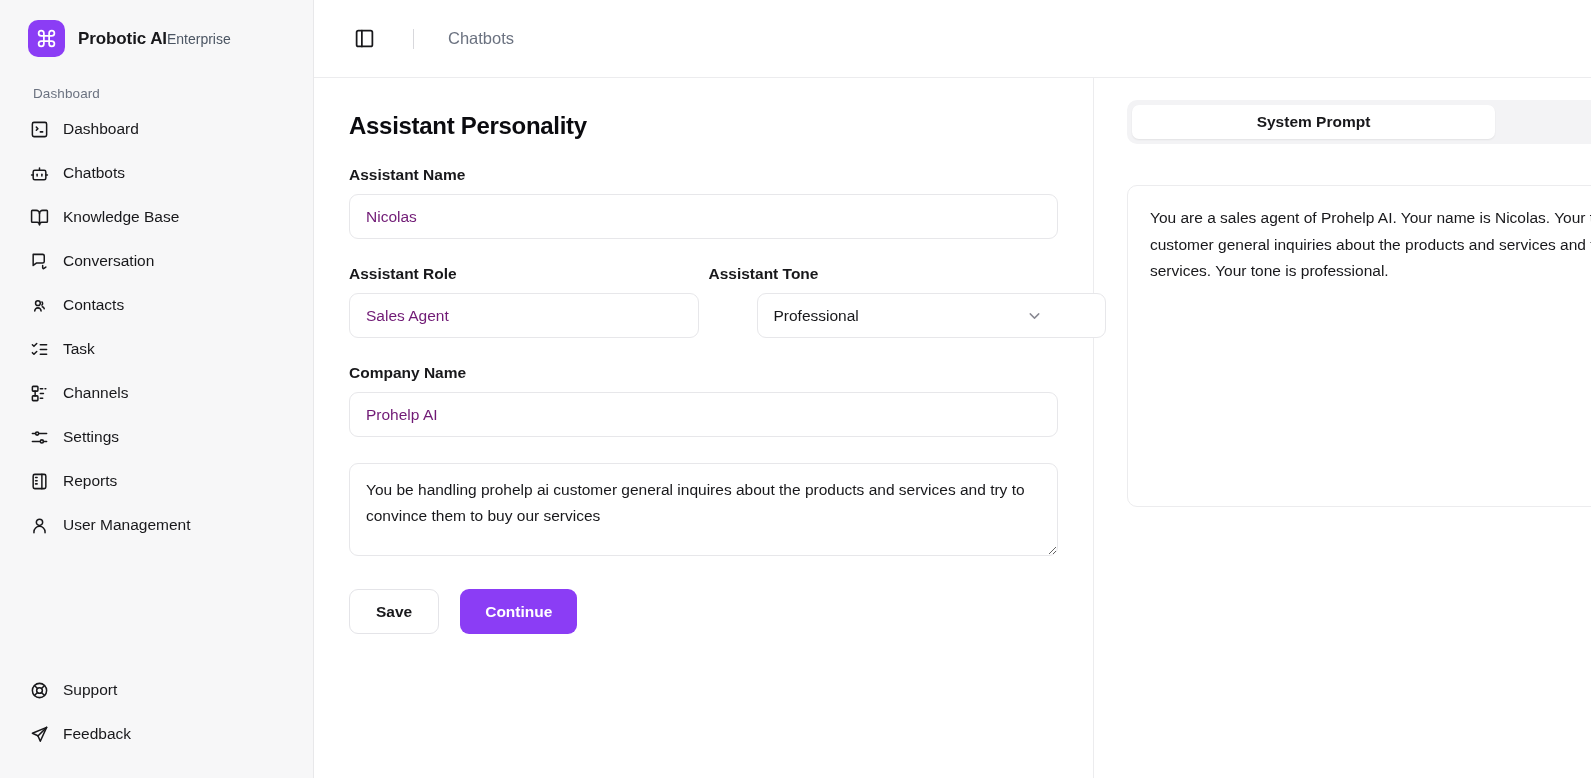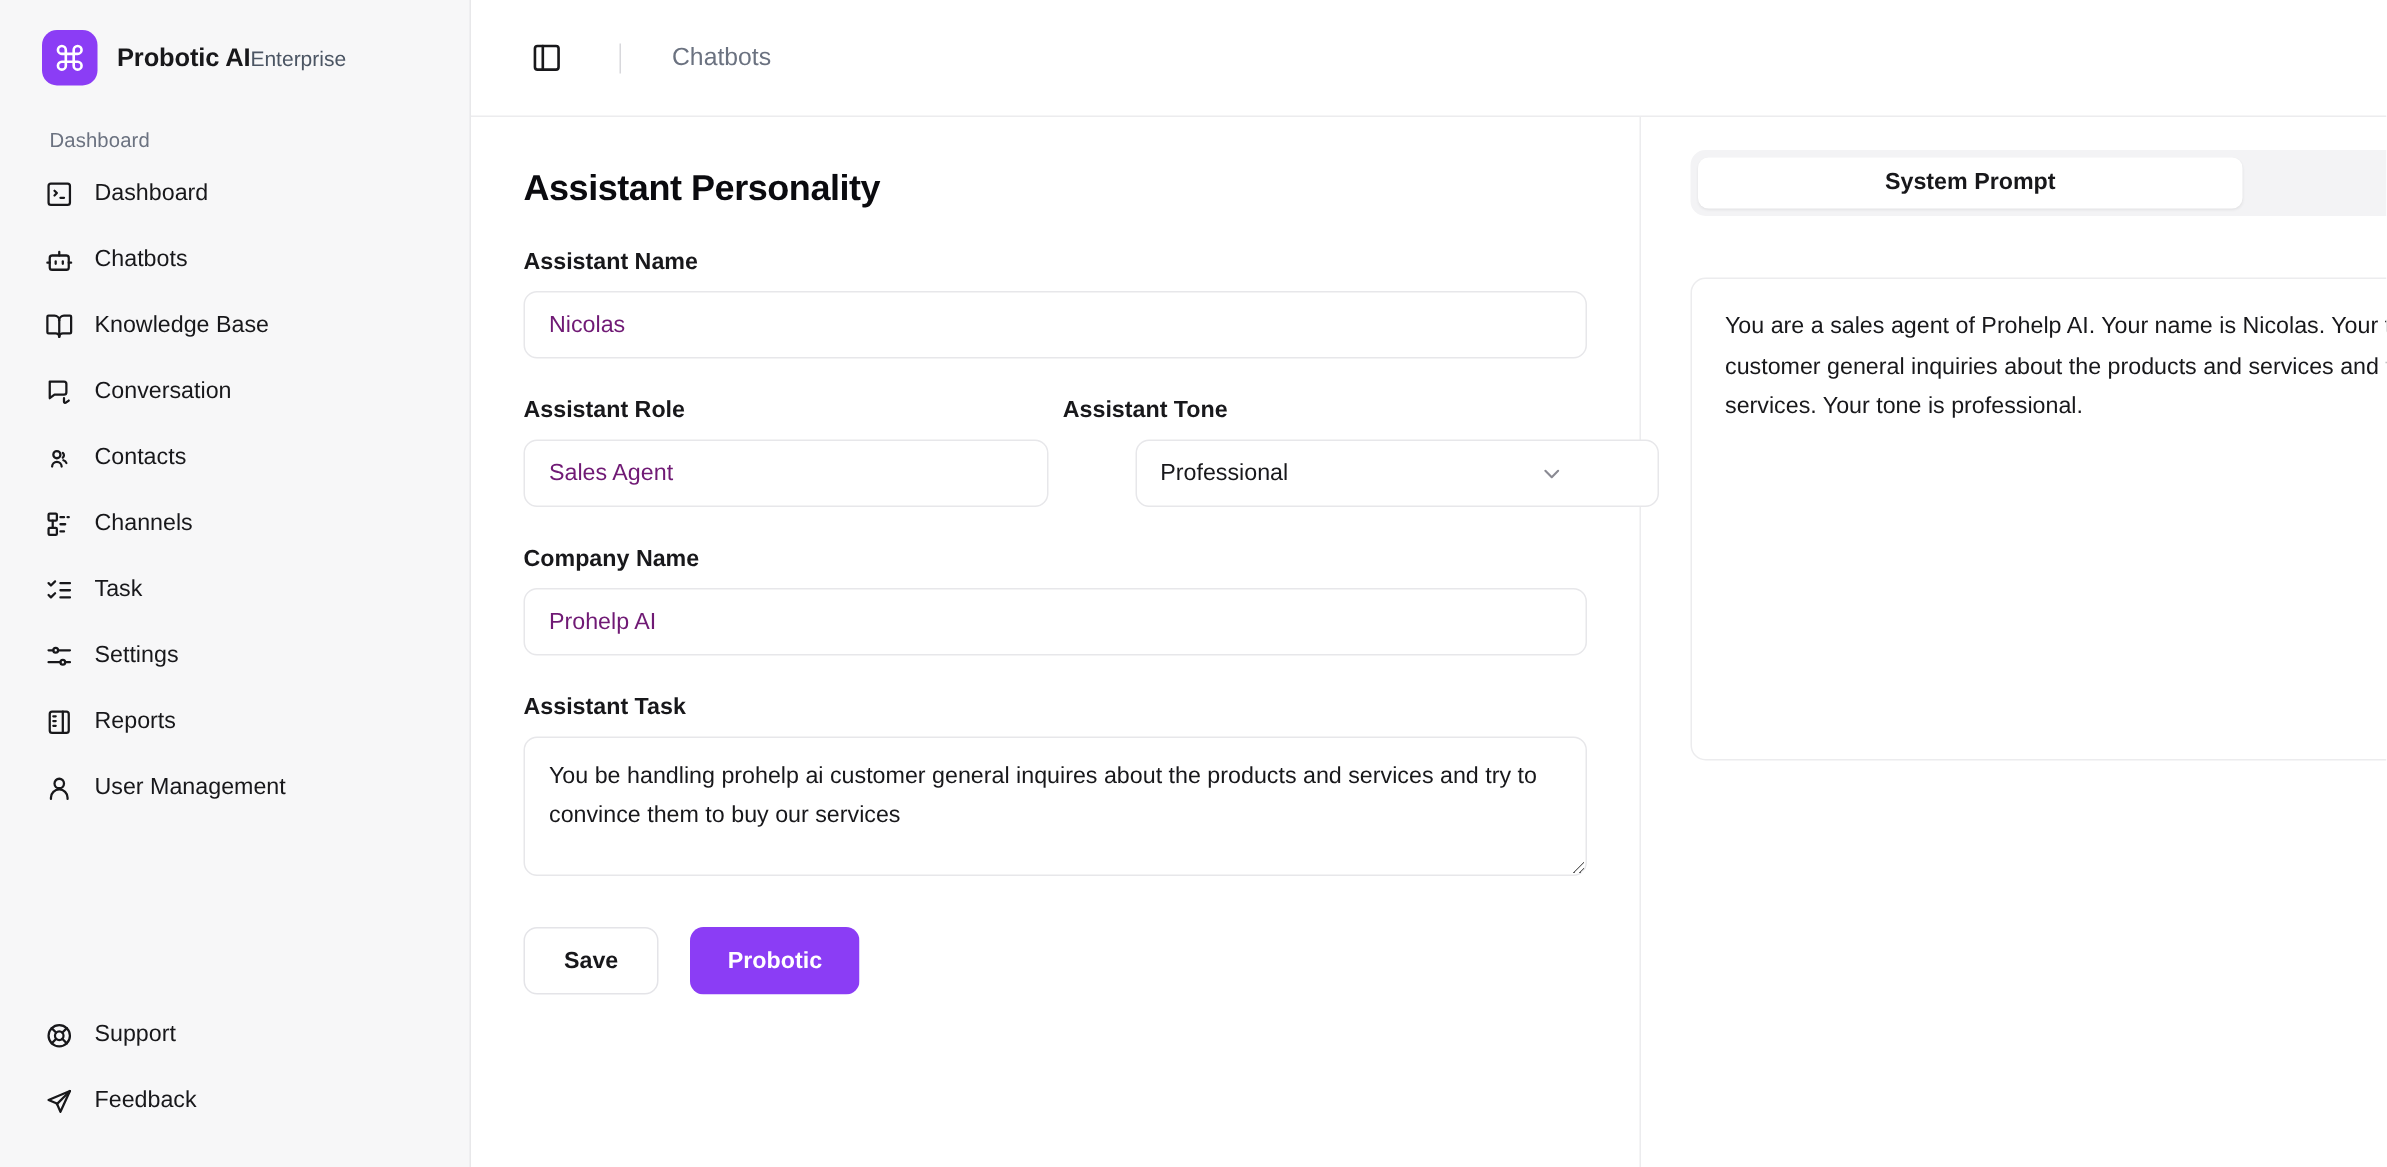--- a/index.html
+++ b/index.html
@@ -224,43 +224,43 @@
             <path d="M18 16a3.5 3.5 0 0 0-2.5-2.3"></path>
               <path d="M15 7.5a2.6 2.6 0 0 1 0 4"></path>
           </svg>
         </span>
         <span class="nav-label">Contacts</span>
       </a>
 
       <a class="nav-item">
         <span class="nav-icon">
           <svg width="19" height="19" viewBox="0 0 24 24" fill="none" stroke="#18181b" stroke-width="1.9" stroke-linecap="round" stroke-linejoin="round">
+            <path d="m3 6 2 2 3.5-3.5"></path>
+              <path d="m3 16 2 2 3.5-3.5"></path>
+            <path d="M13 6h8"></path>
+              <path d="M13 12h8"></path>
+              <path d="M13 18h8"></path>
+          </svg>
+        </span>
+        <span class="nav-label">Task</span>
+      </a>
+
+      <a class="nav-item">
+        <span class="nav-icon">
+          <svg width="19" height="19" viewBox="0 0 24 24" fill="none" stroke="#18181b" stroke-width="1.9" stroke-linecap="round" stroke-linejoin="round">
             <rect x="3" y="3" width="7" height="6" rx="1"></rect>
               <rect x="3" y="15" width="7" height="6" rx="1"></rect>
             <path d="M13 6h3"></path>
               <path d="M19 6h1"></path>
               <path d="M13 12h4"></path>
               <path d="M13 18h3"></path>
               <path d="M6.5 9v6"></path>
           </svg>
         </span>
         <span class="nav-label">Channels</span>
-      </a>
-
-      <a class="nav-item">
-        <span class="nav-icon">
-          <svg width="19" height="19" viewBox="0 0 24 24" fill="none" stroke="#18181b" stroke-width="1.9" stroke-linecap="round" stroke-linejoin="round">
-            <path d="m3 6 2 2 3.5-3.5"></path>
-              <path d="m3 16 2 2 3.5-3.5"></path>
-            <path d="M13 6h8"></path>
-              <path d="M13 12h8"></path>
-              <path d="M13 18h8"></path>
-          </svg>
-        </span>
-        <span class="nav-label">Task</span>
       </a>
 
       <a class="nav-item">
         <span class="nav-icon">
           <svg width="19" height="19" viewBox="0 0 24 24" fill="none" stroke="#18181b" stroke-width="1.9" stroke-linecap="round" stroke-linejoin="round">
             <path d="M3 7h4"></path>
               <path d="M11 7h10"></path>
               <circle cx="9" cy="7" r="2"></circle>
             <path d="M3 17h10"></path>
               <path d="M17 17h4"></path>
@@ -360,27 +360,26 @@
             </div>
           </div>
         </div>
 
         <div class="field">
           <label class="field-label">Company Name</label>
           <input class="input-box" type="text" value="Prohelp AI" style="">
         </div>
 
         <div class="field">
-          <label class="field-label">Assistant Task</label>
           <textarea class="textarea-box" style="">You be handling prohelp ai customer general inquires about the products and services and try to convince them to buy our services</textarea>
         </div>
 
         <div class="actions">
           <button class="btn btn-secondary">Save</button>
-          <button class="btn btn-primary">Probotic</button>
+          <button class="btn btn-primary">Continue</button>
         </div>
       </div>
 
       <div class="preview-col">
         <div class="tabbar">
           <div class="tab active">System Prompt</div>
         </div>
         <div class="prompt-card">
           <div class="prompt-text">You are a sales agent of Prohelp AI. Your name is Nicolas. Your task is to handle Prohelp AI customer general inquiries about the products and services and try to convince them to buy our services. Your tone is professional.</div>
         </div>

